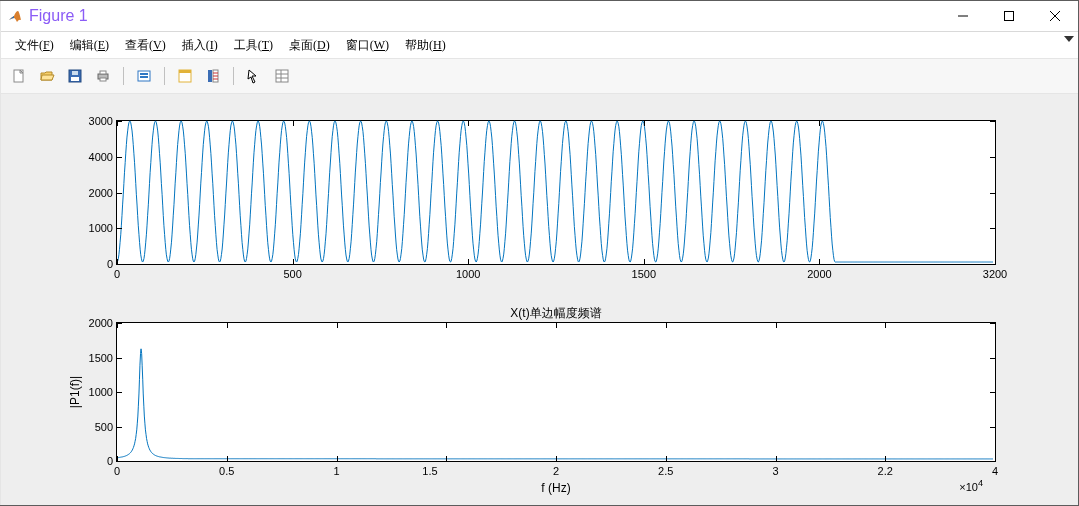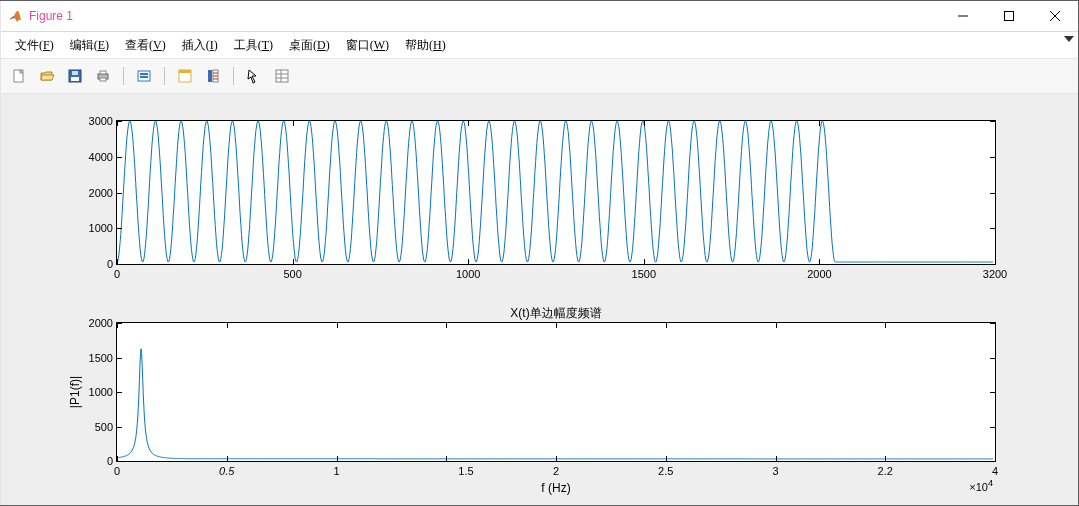--- a/index.html
+++ b/index.html
@@ -37,21 +37,21 @@
   }
   .title-left {
     display: flex;
     align-items: center;
     gap: 6px;
   }
   .matlab-icon {
     width: 16px; height: 16px;
     display: inline-block;
   }
-  .title-text { font-size: 12px; color: #ec4899; }
+  .title-text { font-size: 16px; color: #8b5cf6; }
   .win-buttons { display: flex; }
   .win-btn {
     width: 46px; height: 30px;
     display: flex; align-items: center; justify-content: center;
     font-family: sans-serif;
   }
   .menubar {
     display: flex;
     align-items: center;
     gap: 4px;
@@ -139,21 +139,21 @@
     transform: translateX(-50%);
     bottom: -34px;
   }
   .axis-title.y-title {
     left: -42px;
     top: 50%;
     transform: translate(-50%, -50%) rotate(-90deg);
   }
   .axis-exp {
     position: absolute;
-    right: 2px;
+    right: 12px;
     bottom: -32px;
     font-size: 11px;
   }
   svg.plot { position: absolute; left: 0; top: 0; width: 100%; height: 100%; overflow: visible; }
   svg.plot path { fill: none; stroke: #0072BD; stroke-width: 1; }
   .gutter-tags {
     position: absolute;
     left: -8px;
     top: 60px;
     display: flex;
@@ -354,27 +354,27 @@
           <span>×10</span><sup>4</sup>
         </div>
         <svg class="plot" id="plot2" viewBox="0 0 880 140" preserveAspectRatio="none">
           <path id="path2" d="M0.0 136.7 L0.5 136.6 L1.1 136.6 L1.6 136.5 L2.2 136.4 L2.7 136.3 L3.3 136.2 L3.8 136.1 L4.4 136.0 L4.9 135.9 L5.5 135.8 L6.0 135.7 L6.6 135.5 L7.1 135.4 L7.7 135.2 L8.2 135.0 L8.8 134.8 L9.3 134.6 L9.9 134.3 L10.4 134.0 L11.0 133.7 L11.5 133.3 L12.1 132.9 L12.6 132.5 L13.2 131.9 L13.7 131.3 L14.3 130.6 L14.8 129.7 L15.4 128.8 L15.9 127.6 L16.5 126.2 L17.0 124.6 L17.6 122.6 L18.1 120.1 L18.7 117.1 L19.2 113.2 L19.8 108.4 L20.3 102.3 L20.9 94.4 L21.4 84.4 L22.0 72.0 L22.5 57.6 L23.0 42.8 L23.6 30.9 L24.1 26.2 L24.7 30.9 L25.2 42.8 L25.8 57.6 L26.3 72.0 L26.9 84.4 L27.4 94.4 L28.0 102.3 L28.5 108.4 L29.1 113.2 L29.6 117.1 L30.2 120.1 L30.7 122.6 L31.3 124.6 L31.8 126.2 L32.4 127.6 L32.9 128.8 L33.5 129.7 L34.0 130.6 L34.6 131.3 L35.1 131.9 L35.7 132.5 L36.2 132.9 L36.8 133.3 L37.3 133.7 L37.9 134.0 L38.4 134.3 L39.0 134.6 L39.5 134.8 L40.1 135.0 L40.6 135.2 L41.2 135.4 L41.7 135.5 L42.3 135.7 L42.8 135.8 L43.4 135.9 L43.9 136.0 L44.4 136.1 L45.0 136.2 L45.5 136.3 L46.1 136.4 L46.6 136.5 L47.2 136.6 L47.7 136.6 L48.3 136.7 L48.8 136.7 L49.4 136.8 L49.9 136.8 L50.5 136.9 L51.0 136.9 L51.6 137.0 L52.1 137.0 L52.7 137.1 L53.2 137.1 L53.8 137.1 L54.3 137.2 L54.9 137.2 L55.4 137.2 L56.0 137.2 L56.5 137.3 L57.1 137.3 L57.6 137.3 L58.2 137.3 L58.7 137.4 L59.3 137.4 L59.8 137.4 L60.4 137.4 L60.9 137.4 L61.5 137.4 L62.0 137.5 L62.6 137.5 L63.1 137.5 L63.7 137.5 L64.2 137.5 L64.8 137.5 L65.3 137.5 L65.8 137.6 L66.4 137.6 L66.9 137.6 L67.5 137.6 L68.0 137.6 L68.6 137.6 L69.1 137.6 L69.7 137.6 L70.2 137.6 L70.8 137.6 L71.3 137.7 L71.9 137.7 L72.4 137.7 L73.0 137.7 L73.5 137.7 L74.1 137.7 L74.6 137.7 L75.2 137.7 L75.7 137.7 L76.3 137.7 L76.8 137.7 L77.4 137.7 L77.9 137.7 L78.5 137.7 L79.0 137.7 L79.6 137.7 L80.1 137.7 L80.7 137.7 L81.2 137.7 L81.8 137.7 L82.3 137.7 L82.9 137.7 L83.4 137.7 L84.0 137.7 L84.5 137.7 L85.1 137.7 L85.6 137.7 L86.2 137.7 L86.7 137.7 L87.3 137.7 L87.8 137.7 L88.3 137.7 L88.9 137.7 L89.4 137.7 L90.0 137.7 L90.5 137.7 L91.1 137.7 L91.6 137.7 L92.2 137.7 L92.7 137.7 L93.3 137.7 L93.8 137.7 L94.4 137.7 L94.9 137.7 L95.5 137.7 L96.0 137.7 L96.6 137.7 L97.1 137.7 L97.7 137.7 L98.2 137.7 L98.8 137.7 L99.3 137.7 L99.9 137.7 L100.4 137.7 L101.0 137.7 L101.5 137.7 L102.1 137.7 L102.6 137.7 L103.2 137.7 L103.7 137.7 L104.3 137.7 L104.8 137.7 L105.4 137.7 L105.9 137.7 L106.5 137.7 L107.0 137.7 L107.6 137.7 L108.1 137.7 L108.7 137.7 L109.2 137.7 L109.8 137.7 L110.3 137.7 L110.8 137.7 L111.4 137.7 L111.9 137.7 L112.5 137.7 L113.0 137.7 L113.6 137.7 L114.1 137.7 L114.7 137.7 L115.2 137.7 L115.8 137.7 L116.3 137.7 L116.9 137.7 L117.4 137.7 L118.0 137.7 L118.5 137.7 L119.1 137.7 L119.6 137.7 L120.2 137.7 L120.7 137.7 L121.3 137.7 L121.8 137.7 L122.4 137.7 L122.9 137.7 L123.5 137.7 L124.0 137.7 L124.6 137.7 L125.1 137.7 L125.7 137.7 L126.2 137.7 L126.8 137.7 L127.3 137.7 L127.9 137.7 L128.4 137.7 L129.0 137.7 L129.5 137.7 L130.1 137.7 L130.6 137.7 L131.2 137.7 L131.7 137.7 L132.2 137.7 L132.8 137.7 L133.3 137.7 L133.9 137.7 L134.4 137.7 L135.0 137.7 L135.5 137.7 L136.1 137.7 L136.6 137.7 L137.2 137.7 L137.7 137.7 L138.3 137.7 L138.8 137.7 L139.4 137.7 L139.9 137.7 L140.5 137.7 L141.0 137.7 L141.6 137.7 L142.1 137.7 L142.7 137.7 L143.2 137.7 L143.8 137.7 L144.3 137.7 L144.9 137.7 L145.4 137.7 L146.0 137.7 L146.5 137.7 L147.1 137.7 L147.6 137.7 L148.2 137.7 L148.7 137.7 L149.3 137.7 L149.8 137.7 L150.4 137.7 L150.9 137.7 L151.5 137.7 L152.0 137.7 L152.6 137.7 L153.1 137.7 L153.6 137.7 L154.2 137.7 L154.7 137.7 L155.3 137.7 L155.8 137.7 L156.4 137.7 L156.9 137.7 L157.5 137.7 L158.0 137.7 L158.6 137.7 L159.1 137.7 L159.7 137.7 L160.2 137.7 L160.8 137.7 L161.3 137.7 L161.9 137.7 L162.4 137.7 L163.0 137.7 L163.5 137.7 L164.1 137.7 L164.6 137.7 L165.2 137.7 L165.7 137.7 L166.3 137.7 L166.8 137.7 L167.4 137.7 L167.9 137.7 L168.5 137.7 L169.0 137.7 L169.6 137.7 L170.1 137.7 L170.7 137.7 L171.2 137.7 L171.8 137.7 L172.3 137.7 L172.9 137.7 L173.4 137.7 L174.0 137.7 L174.5 137.7 L175.1 137.7 L175.6 137.7 L176.1 137.7 L176.7 137.7 L177.2 137.7 L177.8 137.7 L178.3 137.7 L178.9 137.7 L179.4 137.7 L180.0 137.7 L180.5 137.7 L181.1 137.7 L181.6 137.7 L182.2 137.7 L182.7 137.7 L183.3 137.7 L183.8 137.7 L184.4 137.7 L184.9 137.7 L185.5 137.7 L186.0 137.7 L186.6 137.7 L187.1 137.7 L187.7 137.7 L188.2 137.7 L188.8 137.7 L189.3 137.7 L189.9 137.7 L190.4 137.7 L191.0 137.7 L191.5 137.7 L192.1 137.7 L192.6 137.7 L193.2 137.7 L193.7 137.7 L194.3 137.7 L194.8 137.7 L195.4 137.7 L195.9 137.7 L196.5 137.7 L197.0 137.7 L197.6 137.7 L198.1 137.7 L198.6 137.7 L199.2 137.7 L199.7 137.7 L200.3 137.7 L200.8 137.7 L201.4 137.7 L201.9 137.7 L202.5 137.7 L203.0 137.7 L203.6 137.7 L204.1 137.7 L204.7 137.7 L205.2 137.7 L205.8 137.7 L206.3 137.7 L206.9 137.7 L207.4 137.7 L208.0 137.7 L208.5 137.7 L209.1 137.7 L209.6 137.7 L210.2 137.7 L210.7 137.7 L211.3 137.7 L211.8 137.7 L212.4 137.7 L212.9 137.7 L213.5 137.7 L214.0 137.7 L214.6 137.7 L215.1 137.7 L215.7 137.7 L216.2 137.7 L216.8 137.7 L217.3 137.7 L217.9 137.7 L218.4 137.7 L219.0 137.7 L219.5 137.7 L220.0 137.7 L220.6 137.7 L221.1 137.7 L221.7 137.7 L222.2 137.7 L222.8 137.7 L223.3 137.7 L223.9 137.7 L224.4 137.7 L225.0 137.7 L225.5 137.7 L226.1 137.7 L226.6 137.7 L227.2 137.7 L227.7 137.7 L228.3 137.7 L228.8 137.7 L229.4 137.7 L229.9 137.7 L230.5 137.7 L231.0 137.7 L231.6 137.7 L232.1 137.7 L232.7 137.7 L233.2 137.7 L233.8 137.7 L234.3 137.7 L234.9 137.7 L235.4 137.7 L236.0 137.7 L236.5 137.7 L237.1 137.7 L237.6 137.7 L238.2 137.7 L238.7 137.7 L239.3 137.7 L239.8 137.7 L240.4 137.7 L240.9 137.7 L241.5 137.7 L242.0 137.7 L242.5 137.7 L243.1 137.7 L243.6 137.7 L244.2 137.7 L244.7 137.7 L245.3 137.7 L245.8 137.7 L246.4 137.7 L246.9 137.7 L247.5 137.7 L248.0 137.7 L248.6 137.7 L249.1 137.7 L249.7 137.7 L250.2 137.7 L250.8 137.7 L251.3 137.7 L251.9 137.7 L252.4 137.7 L253.0 137.7 L253.5 137.7 L254.1 137.7 L254.6 137.7 L255.2 137.7 L255.7 137.7 L256.3 137.7 L256.8 137.7 L257.4 137.7 L257.9 137.7 L258.5 137.7 L259.0 137.7 L259.6 137.7 L260.1 137.8 L260.7 137.8 L261.2 137.8 L261.8 137.8 L262.3 137.8 L262.9 137.8 L263.4 137.8 L263.9 137.8 L264.5 137.8 L265.0 137.8 L265.6 137.8 L266.1 137.8 L266.7 137.8 L267.2 137.8 L267.8 137.8 L268.3 137.8 L268.9 137.8 L269.4 137.8 L270.0 137.8 L270.5 137.8 L271.1 137.8 L271.6 137.8 L272.2 137.8 L272.7 137.8 L273.3 137.8 L273.8 137.8 L274.4 137.8 L274.9 137.8 L275.5 137.8 L276.0 137.8 L276.6 137.8 L277.1 137.8 L277.7 137.8 L278.2 137.8 L278.8 137.8 L279.3 137.8 L279.9 137.8 L280.4 137.8 L281.0 137.8 L281.5 137.8 L282.1 137.8 L282.6 137.8 L283.2 137.8 L283.7 137.8 L284.3 137.8 L284.8 137.8 L285.4 137.8 L285.9 137.8 L286.4 137.8 L287.0 137.8 L287.5 137.8 L288.1 137.8 L288.6 137.8 L289.2 137.8 L289.7 137.8 L290.3 137.8 L290.8 137.8 L291.4 137.8 L291.9 137.8 L292.5 137.8 L293.0 137.8 L293.6 137.8 L294.1 137.8 L294.7 137.8 L295.2 137.8 L295.8 137.8 L296.3 137.8 L296.9 137.8 L297.4 137.8 L298.0 137.8 L298.5 137.8 L299.1 137.8 L299.6 137.8 L300.2 137.8 L300.7 137.8 L301.3 137.8 L301.8 137.8 L302.4 137.8 L302.9 137.8 L303.5 137.8 L304.0 137.8 L304.6 137.8 L305.1 137.8 L305.7 137.8 L306.2 137.8 L306.8 137.8 L307.3 137.8 L307.8 137.8 L308.4 137.8 L308.9 137.8 L309.5 137.8 L310.0 137.8 L310.6 137.8 L311.1 137.8 L311.7 137.8 L312.2 137.8 L312.8 137.8 L313.3 137.8 L313.9 137.8 L314.4 137.8 L315.0 137.8 L315.5 137.8 L316.1 137.8 L316.6 137.8 L317.2 137.8 L317.7 137.8 L318.3 137.8 L318.8 137.8 L319.4 137.8 L319.9 137.8 L320.5 137.8 L321.0 137.8 L321.6 137.8 L322.1 137.8 L322.7 137.8 L323.2 137.8 L323.8 137.8 L324.3 137.8 L324.9 137.8 L325.4 137.8 L326.0 137.8 L326.5 137.8 L327.1 137.8 L327.6 137.8 L328.2 137.8 L328.7 137.8 L329.3 137.8 L329.8 137.8 L330.3 137.8 L330.9 137.8 L331.4 137.8 L332.0 137.8 L332.5 137.8 L333.1 137.8 L333.6 137.8 L334.2 137.8 L334.7 137.8 L335.3 137.8 L335.8 137.8 L336.4 137.8 L336.9 137.8 L337.5 137.8 L338.0 137.8 L338.6 137.8 L339.1 137.8 L339.7 137.8 L340.2 137.8 L340.8 137.8 L341.3 137.8 L341.9 137.8 L342.4 137.8 L343.0 137.8 L343.5 137.8 L344.1 137.8 L344.6 137.8 L345.2 137.8 L345.7 137.8 L346.3 137.8 L346.8 137.8 L347.4 137.8 L347.9 137.8 L348.5 137.8 L349.0 137.8 L349.6 137.8 L350.1 137.8 L350.7 137.8 L351.2 137.8 L351.7 137.8 L352.3 137.8 L352.8 137.8 L353.4 137.8 L353.9 137.8 L354.5 137.8 L355.0 137.8 L355.6 137.8 L356.1 137.8 L356.7 137.8 L357.2 137.8 L357.8 137.8 L358.3 137.8 L358.9 137.8 L359.4 137.8 L360.0 137.8 L360.5 137.8 L361.1 137.8 L361.6 137.8 L362.2 137.8 L362.7 137.8 L363.3 137.8 L363.8 137.8 L364.4 137.8 L364.9 137.8 L365.5 137.8 L366.0 137.8 L366.6 137.8 L367.1 137.8 L367.7 137.8 L368.2 137.8 L368.8 137.8 L369.3 137.8 L369.9 137.8 L370.4 137.8 L371.0 137.8 L371.5 137.8 L372.1 137.8 L372.6 137.8 L373.1 137.8 L373.7 137.8 L374.2 137.8 L374.8 137.8 L375.3 137.8 L375.9 137.8 L376.4 137.8 L377.0 137.8 L377.5 137.8 L378.1 137.8 L378.6 137.8 L379.2 137.8 L379.7 137.8 L380.3 137.8 L380.8 137.8 L381.4 137.8 L381.9 137.8 L382.5 137.8 L383.0 137.8 L383.6 137.8 L384.1 137.8 L384.7 137.8 L385.2 137.8 L385.8 137.8 L386.3 137.8 L386.9 137.8 L387.4 137.8 L388.0 137.8 L388.5 137.8 L389.1 137.8 L389.6 137.8 L390.2 137.8 L390.7 137.8 L391.3 137.8 L391.8 137.8 L392.4 137.8 L392.9 137.8 L393.5 137.8 L394.0 137.8 L394.6 137.8 L395.1 137.8 L395.6 137.8 L396.2 137.8 L396.7 137.8 L397.3 137.8 L397.8 137.8 L398.4 137.8 L398.9 137.8 L399.5 137.8 L400.0 137.8 L400.6 137.8 L401.1 137.8 L401.7 137.8 L402.2 137.8 L402.8 137.8 L403.3 137.8 L403.9 137.8 L404.4 137.8 L405.0 137.8 L405.5 137.8 L406.1 137.8 L406.6 137.8 L407.2 137.8 L407.7 137.8 L408.3 137.8 L408.8 137.8 L409.4 137.8 L409.9 137.8 L410.5 137.8 L411.0 137.8 L411.6 137.8 L412.1 137.8 L412.7 137.8 L413.2 137.8 L413.8 137.8 L414.3 137.8 L414.9 137.8 L415.4 137.8 L416.0 137.8 L416.5 137.8 L417.0 137.8 L417.6 137.8 L418.1 137.8 L418.7 137.8 L419.2 137.8 L419.8 137.8 L420.3 137.8 L420.9 137.8 L421.4 137.8 L422.0 137.8 L422.5 137.8 L423.1 137.8 L423.6 137.8 L424.2 137.8 L424.7 137.8 L425.3 137.8 L425.8 137.8 L426.4 137.8 L426.9 137.8 L427.5 137.8 L428.0 137.8 L428.6 137.8 L429.1 137.8 L429.7 137.8 L430.2 137.8 L430.8 137.8 L431.3 137.8 L431.9 137.8 L432.4 137.8 L433.0 137.8 L433.5 137.8 L434.1 137.8 L434.6 137.8 L435.2 137.8 L435.7 137.8 L436.3 137.8 L436.8 137.8 L437.4 137.8 L437.9 137.8 L438.5 137.8 L439.0 137.8 L439.5 137.8 L440.1 137.8 L440.6 137.8 L441.2 137.8 L441.7 137.8 L442.3 137.8 L442.8 137.8 L443.4 137.8 L443.9 137.8 L444.5 137.8 L445.0 137.8 L445.6 137.8 L446.1 137.8 L446.7 137.8 L447.2 137.8 L447.8 137.8 L448.3 137.8 L448.9 137.8 L449.4 137.8 L450.0 137.8 L450.5 137.8 L451.1 137.8 L451.6 137.8 L452.2 137.8 L452.7 137.8 L453.3 137.8 L453.8 137.8 L454.4 137.8 L454.9 137.8 L455.5 137.8 L456.0 137.8 L456.6 137.8 L457.1 137.8 L457.7 137.8 L458.2 137.8 L458.8 137.8 L459.3 137.8 L459.9 137.8 L460.4 137.8 L461.0 137.8 L461.5 137.8 L462.0 137.8 L462.6 137.8 L463.1 137.8 L463.7 137.8 L464.2 137.8 L464.8 137.8 L465.3 137.8 L465.9 137.8 L466.4 137.8 L467.0 137.8 L467.5 137.8 L468.1 137.8 L468.6 137.8 L469.2 137.8 L469.7 137.8 L470.3 137.8 L470.8 137.8 L471.4 137.8 L471.9 137.8 L472.5 137.8 L473.0 137.8 L473.6 137.8 L474.1 137.8 L474.7 137.8 L475.2 137.8 L475.8 137.8 L476.3 137.8 L476.9 137.8 L477.4 137.8 L478.0 137.8 L478.5 137.8 L479.1 137.8 L479.6 137.8 L480.2 137.8 L480.7 137.8 L481.3 137.8 L481.8 137.8 L482.4 137.8 L482.9 137.8 L483.4 137.8 L484.0 137.8 L484.5 137.8 L485.1 137.8 L485.6 137.8 L486.2 137.8 L486.7 137.8 L487.3 137.8 L487.8 137.8 L488.4 137.8 L488.9 137.8 L489.5 137.8 L490.0 137.8 L490.6 137.8 L491.1 137.8 L491.7 137.8 L492.2 137.8 L492.8 137.8 L493.3 137.8 L493.9 137.8 L494.4 137.8 L495.0 137.8 L495.5 137.8 L496.1 137.8 L496.6 137.8 L497.2 137.8 L497.7 137.8 L498.3 137.8 L498.8 137.8 L499.4 137.8 L499.9 137.8 L500.5 137.8 L501.0 137.8 L501.6 137.8 L502.1 137.8 L502.7 137.8 L503.2 137.8 L503.8 137.8 L504.3 137.8 L504.8 137.8 L505.4 137.8 L505.9 137.8 L506.5 137.8 L507.0 137.8 L507.6 137.8 L508.1 137.8 L508.7 137.8 L509.2 137.8 L509.8 137.8 L510.3 137.8 L510.9 137.8 L511.4 137.8 L512.0 137.8 L512.5 137.8 L513.1 137.8 L513.6 137.8 L514.2 137.8 L514.7 137.8 L515.3 137.8 L515.8 137.8 L516.4 137.8 L516.9 137.8 L517.5 137.8 L518.0 137.8 L518.6 137.8 L519.1 137.8 L519.7 137.8 L520.2 137.8 L520.8 137.8 L521.3 137.8 L521.9 137.8 L522.4 137.8 L523.0 137.8 L523.5 137.8 L524.1 137.8 L524.6 137.8 L525.2 137.8 L525.7 137.8 L526.3 137.8 L526.8 137.8 L527.3 137.8 L527.9 137.8 L528.4 137.8 L529.0 137.8 L529.5 137.8 L530.1 137.8 L530.6 137.8 L531.2 137.8 L531.7 137.8 L532.3 137.8 L532.8 137.8 L533.4 137.8 L533.9 137.8 L534.5 137.8 L535.0 137.8 L535.6 137.8 L536.1 137.8 L536.7 137.8 L537.2 137.8 L537.8 137.8 L538.3 137.8 L538.9 137.8 L539.4 137.8 L540.0 137.8 L540.5 137.8 L541.1 137.8 L541.6 137.8 L542.2 137.8 L542.7 137.8 L543.3 137.8 L543.8 137.8 L544.4 137.8 L544.9 137.8 L545.5 137.8 L546.0 137.8 L546.6 137.8 L547.1 137.8 L547.7 137.8 L548.2 137.8 L548.8 137.8 L549.3 137.8 L549.8 137.8 L550.4 137.8 L550.9 137.8 L551.5 137.8 L552.0 137.8 L552.6 137.8 L553.1 137.8 L553.7 137.8 L554.2 137.8 L554.8 137.8 L555.3 137.8 L555.9 137.8 L556.4 137.8 L557.0 137.8 L557.5 137.8 L558.1 137.8 L558.6 137.8 L559.2 137.8 L559.7 137.8 L560.3 137.8 L560.8 137.8 L561.4 137.8 L561.9 137.8 L562.5 137.8 L563.0 137.8 L563.6 137.8 L564.1 137.8 L564.7 137.8 L565.2 137.8 L565.8 137.8 L566.3 137.8 L566.9 137.8 L567.4 137.8 L568.0 137.8 L568.5 137.8 L569.1 137.8 L569.6 137.8 L570.2 137.8 L570.7 137.8 L571.2 137.8 L571.8 137.8 L572.3 137.8 L572.9 137.8 L573.4 137.8 L574.0 137.8 L574.5 137.8 L575.1 137.8 L575.6 137.8 L576.2 137.8 L576.7 137.8 L577.3 137.8 L577.8 137.8 L578.4 137.8 L578.9 137.8 L579.5 137.8 L580.0 137.8 L580.6 137.8 L581.1 137.8 L581.7 137.8 L582.2 137.8 L582.8 137.8 L583.3 137.8 L583.9 137.8 L584.4 137.8 L585.0 137.8 L585.5 137.8 L586.1 137.8 L586.6 137.8 L587.2 137.8 L587.7 137.8 L588.3 137.8 L588.8 137.8 L589.4 137.8 L589.9 137.8 L590.5 137.8 L591.0 137.8 L591.6 137.8 L592.1 137.8 L592.7 137.8 L593.2 137.8 L593.7 137.8 L594.3 137.8 L594.8 137.8 L595.4 137.8 L595.9 137.8 L596.5 137.8 L597.0 137.8 L597.6 137.8 L598.1 137.8 L598.7 137.8 L599.2 137.8 L599.8 137.8 L600.3 137.8 L600.9 137.8 L601.4 137.8 L602.0 137.8 L602.5 137.8 L603.1 137.8 L603.6 137.8 L604.2 137.8 L604.7 137.8 L605.3 137.8 L605.8 137.8 L606.4 137.8 L606.9 137.8 L607.5 137.8 L608.0 137.8 L608.6 137.8 L609.1 137.8 L609.7 137.8 L610.2 137.8 L610.8 137.8 L611.3 137.8 L611.9 137.8 L612.4 137.8 L613.0 137.8 L613.5 137.8 L614.1 137.8 L614.6 137.8 L615.1 137.8 L615.7 137.8 L616.2 137.8 L616.8 137.8 L617.3 137.8 L617.9 137.8 L618.4 137.8 L619.0 137.8 L619.5 137.8 L620.1 137.8 L620.6 137.8 L621.2 137.8 L621.7 137.8 L622.3 137.8 L622.8 137.8 L623.4 137.8 L623.9 137.8 L624.5 137.8 L625.0 137.8 L625.6 137.8 L626.1 137.8 L626.7 137.8 L627.2 137.8 L627.8 137.8 L628.3 137.8 L628.9 137.8 L629.4 137.8 L630.0 137.8 L630.5 137.8 L631.1 137.8 L631.6 137.8 L632.2 137.8 L632.7 137.8 L633.3 137.8 L633.8 137.9 L634.4 137.9 L634.9 137.9 L635.5 137.9 L636.0 137.9 L636.5 137.9 L637.1 137.9 L637.6 137.9 L638.2 137.9 L638.7 137.9 L639.3 137.9 L639.8 137.9 L640.4 137.9 L640.9 137.9 L641.5 137.9 L642.0 137.9 L642.6 137.9 L643.1 137.9 L643.7 137.9 L644.2 137.9 L644.8 137.9 L645.3 137.9 L645.9 137.9 L646.4 137.9 L647.0 137.9 L647.5 137.9 L648.1 137.9 L648.6 137.9 L649.2 137.9 L649.7 137.9 L650.3 137.9 L650.8 137.9 L651.4 137.9 L651.9 137.9 L652.5 137.9 L653.0 137.9 L653.6 137.9 L654.1 137.9 L654.7 137.9 L655.2 137.9 L655.8 137.9 L656.3 137.9 L656.9 137.9 L657.4 137.9 L658.0 137.9 L658.5 137.9 L659.0 137.9 L659.6 137.9 L660.1 137.9 L660.7 137.9 L661.2 137.9 L661.8 137.9 L662.3 137.9 L662.9 137.9 L663.4 137.9 L664.0 137.9 L664.5 137.9 L665.1 137.9 L665.6 137.9 L666.2 137.9 L666.7 137.9 L667.3 137.9 L667.8 137.9 L668.4 137.9 L668.9 137.9 L669.5 137.9 L670.0 137.9 L670.6 137.9 L671.1 137.9 L671.7 137.9 L672.2 137.9 L672.8 137.9 L673.3 137.9 L673.9 137.9 L674.4 137.9 L675.0 137.9 L675.5 137.9 L676.1 137.9 L676.6 137.9 L677.2 137.9 L677.7 137.9 L678.3 137.9 L678.8 137.9 L679.4 137.9 L679.9 137.9 L680.5 137.9 L681.0 137.9 L681.5 137.9 L682.1 137.9 L682.6 137.9 L683.2 137.9 L683.7 137.9 L684.3 137.9 L684.8 137.9 L685.4 137.9 L685.9 137.9 L686.5 137.9 L687.0 137.9 L687.6 137.9 L688.1 137.9 L688.7 137.9 L689.2 137.9 L689.8 137.9 L690.3 137.9 L690.9 137.9 L691.4 137.9 L692.0 137.9 L692.5 137.9 L693.1 137.9 L693.6 137.9 L694.2 137.9 L694.7 137.9 L695.3 137.9 L695.8 137.9 L696.4 137.9 L696.9 137.9 L697.5 137.9 L698.0 137.9 L698.6 137.9 L699.1 137.9 L699.7 137.9 L700.2 137.9 L700.8 137.9 L701.3 137.9 L701.9 137.9 L702.4 137.9 L702.9 137.9 L703.5 137.9 L704.0 137.9 L704.6 137.9 L705.1 137.9 L705.7 137.9 L706.2 137.9 L706.8 137.9 L707.3 137.9 L707.9 137.9 L708.4 137.9 L709.0 137.9 L709.5 137.9 L710.1 137.9 L710.6 137.9 L711.2 137.9 L711.7 137.9 L712.3 137.9 L712.8 137.9 L713.4 137.9 L713.9 137.9 L714.5 137.9 L715.0 137.9 L715.6 137.9 L716.1 137.9 L716.7 137.9 L717.2 137.9 L717.8 137.9 L718.3 137.9 L718.9 137.9 L719.4 137.9 L720.0 137.9 L720.5 137.9 L721.1 137.9 L721.6 137.9 L722.2 137.9 L722.7 137.9 L723.3 137.9 L723.8 137.9 L724.3 137.9 L724.9 137.9 L725.4 137.9 L726.0 137.9 L726.5 137.9 L727.1 137.9 L727.6 137.9 L728.2 137.9 L728.7 137.9 L729.3 137.9 L729.8 137.9 L730.4 137.9 L730.9 137.9 L731.5 137.9 L732.0 137.9 L732.6 137.9 L733.1 137.9 L733.7 137.9 L734.2 137.9 L734.8 137.9 L735.3 137.9 L735.9 137.9 L736.4 137.9 L737.0 137.9 L737.5 137.9 L738.1 137.9 L738.6 137.9 L739.2 137.9 L739.7 137.9 L740.3 137.9 L740.8 137.9 L741.4 137.9 L741.9 137.9 L742.5 137.9 L743.0 137.9 L743.6 137.9 L744.1 137.9 L744.7 137.9 L745.2 137.9 L745.8 137.9 L746.3 137.9 L746.8 137.9 L747.4 137.9 L747.9 137.9 L748.5 137.9 L749.0 137.9 L749.6 137.9 L750.1 137.9 L750.7 137.9 L751.2 137.9 L751.8 137.9 L752.3 137.9 L752.9 137.9 L753.4 137.9 L754.0 137.9 L754.5 137.9 L755.1 137.9 L755.6 137.9 L756.2 137.9 L756.7 137.9 L757.3 137.9 L757.8 137.9 L758.4 137.9 L758.9 137.9 L759.5 137.9 L760.0 137.9 L760.6 137.9 L761.1 137.9 L761.7 137.9 L762.2 137.9 L762.8 137.9 L763.3 137.9 L763.9 137.9 L764.4 137.9 L765.0 137.9 L765.5 137.9 L766.1 137.9 L766.6 137.9 L767.2 137.9 L767.7 137.9 L768.3 137.9 L768.8 137.9 L769.3 137.9 L769.9 137.9 L770.4 137.9 L771.0 137.9 L771.5 137.9 L772.1 137.9 L772.6 137.9 L773.2 137.9 L773.7 137.9 L774.3 137.9 L774.8 137.9 L775.4 137.9 L775.9 137.9 L776.5 137.9 L777.0 137.9 L777.6 137.9 L778.1 137.9 L778.7 137.9 L779.2 137.9 L779.8 137.9 L780.3 137.9 L780.9 137.9 L781.4 137.9 L782.0 137.9 L782.5 137.9 L783.1 137.9 L783.6 137.9 L784.2 137.9 L784.7 137.9 L785.3 137.9 L785.8 137.9 L786.4 137.9 L786.9 137.9 L787.5 137.9 L788.0 137.9 L788.6 137.9 L789.1 137.9 L789.7 137.9 L790.2 137.9 L790.7 137.9 L791.3 137.9 L791.8 137.9 L792.4 137.9 L792.9 137.9 L793.5 137.9 L794.0 137.9 L794.6 137.9 L795.1 137.9 L795.7 137.9 L796.2 137.9 L796.8 137.9 L797.3 137.9 L797.9 137.9 L798.4 137.9 L799.0 137.9 L799.5 137.9 L800.1 137.9 L800.6 137.9 L801.2 137.9 L801.7 137.9 L802.3 137.9 L802.8 137.9 L803.4 137.9 L803.9 137.9 L804.5 137.9 L805.0 137.9 L805.6 137.9 L806.1 137.9 L806.7 137.9 L807.2 137.9 L807.8 137.9 L808.3 137.9 L808.9 137.9 L809.4 137.9 L810.0 137.9 L810.5 137.9 L811.1 137.9 L811.6 137.9 L812.2 137.9 L812.7 137.9 L813.2 137.9 L813.8 137.9 L814.3 137.9 L814.9 137.9 L815.4 137.9 L816.0 137.9 L816.5 137.9 L817.1 137.9 L817.6 137.9 L818.2 137.9 L818.7 137.9 L819.3 137.9 L819.8 137.9 L820.4 137.9 L820.9 137.9 L821.5 137.9 L822.0 137.9 L822.6 137.9 L823.1 137.9 L823.7 137.9 L824.2 137.9 L824.8 137.9 L825.3 137.9 L825.9 137.9 L826.4 137.9 L827.0 137.9 L827.5 137.9 L828.1 137.9 L828.6 137.9 L829.2 137.9 L829.7 137.9 L830.3 137.9 L830.8 137.9 L831.4 137.9 L831.9 137.9 L832.5 137.9 L833.0 137.9 L833.6 137.9 L834.1 137.9 L834.6 137.9 L835.2 137.9 L835.7 137.9 L836.3 137.9 L836.8 137.9 L837.4 137.9 L837.9 137.9 L838.5 137.9 L839.0 137.9 L839.6 137.9 L840.1 137.9 L840.7 137.9 L841.2 137.9 L841.8 137.9 L842.3 137.9 L842.9 137.9 L843.4 137.9 L844.0 137.9 L844.5 137.9 L845.1 137.9 L845.6 137.9 L846.2 137.9 L846.7 137.9 L847.3 137.9 L847.8 137.9 L848.4 137.9 L848.9 137.9 L849.5 137.9 L850.0 137.9 L850.6 137.9 L851.1 137.9 L851.7 137.9 L852.2 137.9 L852.8 137.9 L853.3 137.9 L853.9 137.9 L854.4 137.9 L855.0 137.9 L855.5 137.9 L856.0 137.9 L856.6 137.9 L857.1 137.9 L857.7 137.9 L858.2 137.9 L858.8 137.9 L859.3 137.9 L859.9 137.9 L860.4 137.9 L861.0 137.9 L861.5 137.9 L862.1 137.9 L862.6 137.9 L863.2 137.9 L863.7 137.9 L864.3 137.9 L864.8 137.9 L865.4 137.9 L865.9 137.9 L866.5 137.9 L867.0 137.9 L867.6 137.9 L868.1 137.9 L868.7 137.9 L869.2 137.9 L869.8 137.9 L870.3 137.9 L870.9 137.9 L871.4 137.9 L872.0 137.9 L872.5 137.9 L873.1 137.9 L873.6 137.9 L874.2 137.9 L874.7 137.9 L875.3 137.9 L875.8 137.9 L876.4 137.9 L876.9 137.9 L877.5 137.9 L878.0 137.9 "></path>
         </svg>
       <div class="tick x" style="left: 0px;"></div>
           <div class="tick x t" style="left: 0px;"></div>
           <div class="tick-label x-tick-label" style="left: 0px;">0</div>
           <div class="tick x" style="left: 109.75px;"></div>
           <div class="tick x t" style="left: 109.75px;"></div>
-          <div class="tick-label x-tick-label" style="left: 109.75px; font-style: italic;">0.5</div>
+          <div class="tick-label x-tick-label" style="left: 109.75px;">0.5</div>
           <div class="tick x" style="left: 219.5px;"></div>
           <div class="tick x t" style="left: 219.5px;"></div>
           <div class="tick-label x-tick-label" style="left: 219.5px;">1</div>
           <div class="tick x" style="left: 329.25px;"></div>
           <div class="tick x t" style="left: 329.25px;"></div>
-          <div class="tick-label x-tick-label" style="left: 349px;">1.5</div>
+          <div class="tick-label x-tick-label" style="left: 313px;">1.5</div>
           <div class="tick x" style="left: 439px;"></div>
           <div class="tick x t" style="left: 439px;"></div>
           <div class="tick-label x-tick-label" style="left: 439px;">2</div>
           <div class="tick x" style="left: 548.75px;"></div>
           <div class="tick x t" style="left: 548.75px;"></div>
           <div class="tick-label x-tick-label" style="left: 548.75px;">2.5</div>
           <div class="tick x" style="left: 658.5px;"></div>
           <div class="tick x t" style="left: 658.5px;"></div>
           <div class="tick-label x-tick-label" style="left: 658.5px;">3</div>
           <div class="tick x" style="left: 768.25px;"></div>

